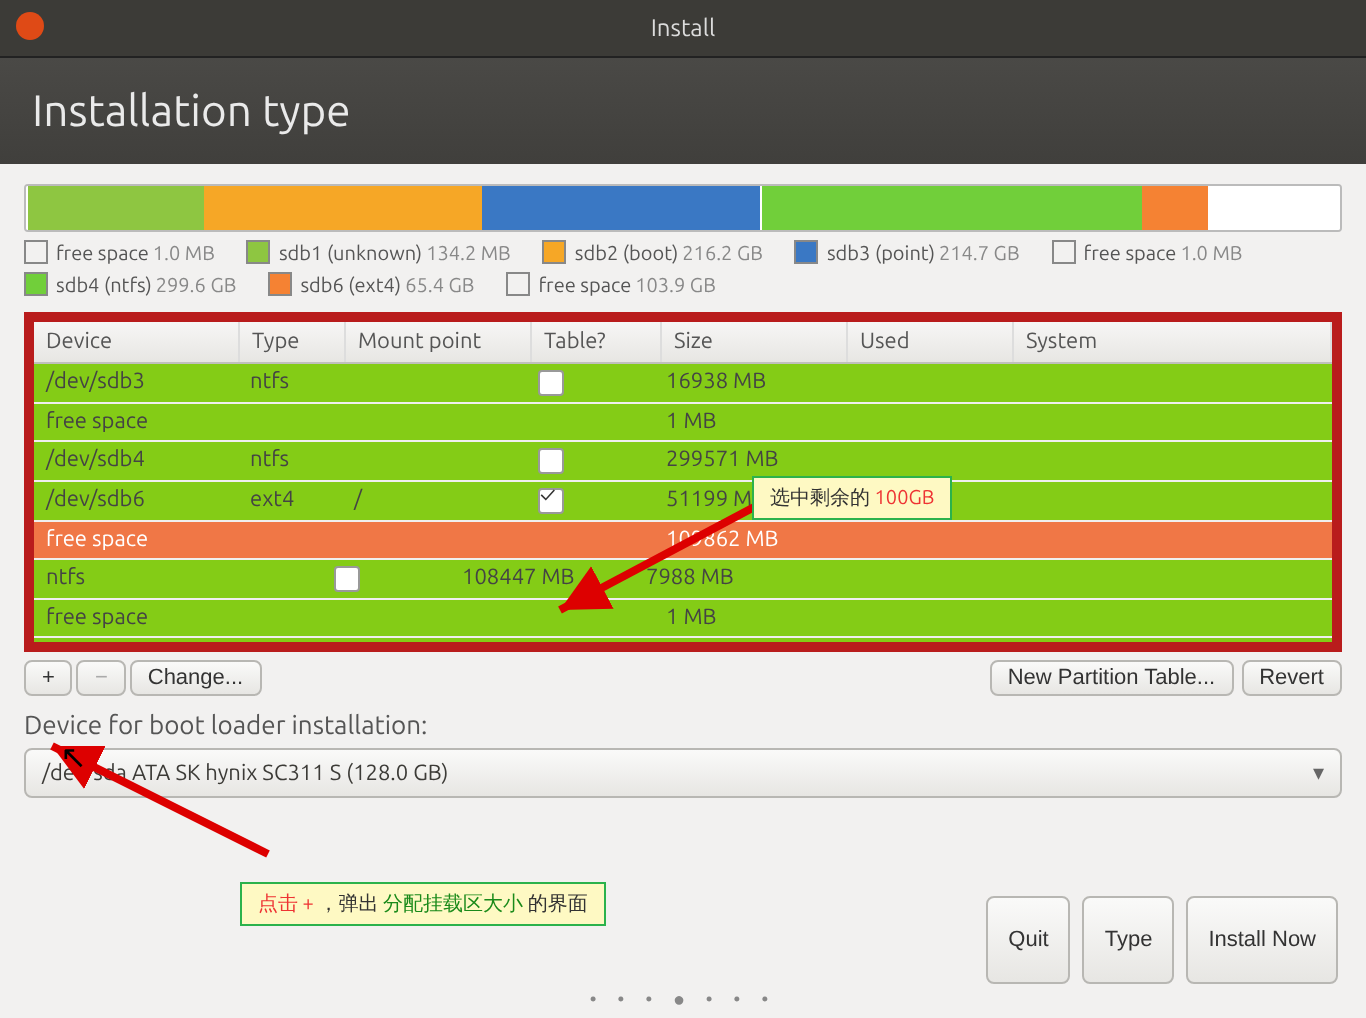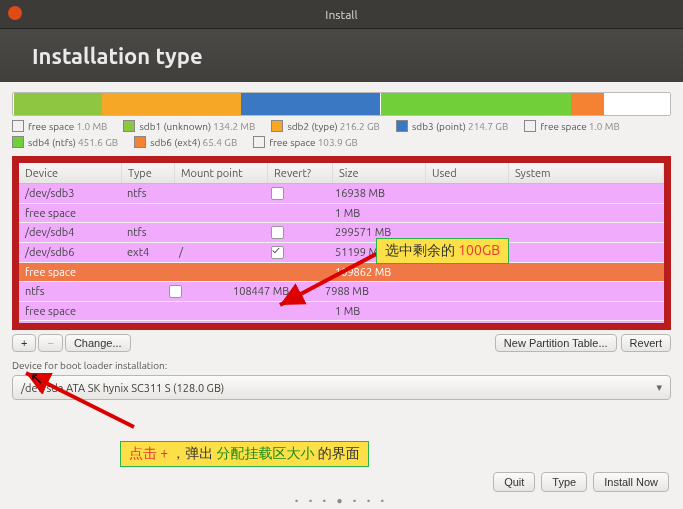--- a/index.html
+++ b/index.html
@@ -1,47 +1,47 @@
 <!DOCTYPE html>
 <html><head>
 <meta charset="utf-8">
 <style>
   html,body{margin:0;padding:0;width:683px;height:509px;font-family:Ubuntu,"Segoe UI",sans-serif;font-size:12px;background:#2c2c2c;overflow:hidden}
   .titlebar{height:28px;background:#3c3b37;color:#dcdcdc;display:flex;align-items:center;justify-content:center;font-size:12px;border-bottom:1px solid #222}
   .titlebar .circle{position:absolute;left:8px;top:6px;width:14px;height:14px;border-radius:50%;background:#df4a16}
   .window{position:relative;background:#f2f1f0;margin:0;height:481px;color:#3c3b37}
-  .header{background:linear-gradient(to bottom,#4a4946,#403f3c);color:#eaeaea;padding:14px 32px;font-size:22px;font-weight:700}
+  .header{background:linear-gradient(to bottom,#4a4946,#403f3c);color:#eaeaea;padding:14px 16px;font-size:22px;font-weight:400}
   .usage-bar{height:22px;margin:10px 12px 4px 12px;display:flex;border:1px solid #bbb;border-radius:2px;overflow:hidden}
   .seg{height:100%}
   .legend{display:flex;flex-wrap:wrap;gap:4px 16px;margin:0 12px 8px 12px;font-size:10px;color:#555}
   .legend .item{display:flex;align-items:center;gap:4px}
   .legend .sw{width:10px;height:10px;border:1px solid #888}
   .legend .sub{color:#888;margin-left:-2px}
-  .tbl-wrap{border:7px solid #b91c1c;margin:1px 12px;height:160px;overflow:hidden;background:#f0abfc}
+  .tbl-wrap{border:5px solid #b91c1c;margin:1px 12px;height:160px;overflow:hidden;background:#84cc16}
   .thead{display:flex;background:linear-gradient(to bottom,#f7f6f5,#e7e6e3);border-bottom:1px solid #c0c0bc;font-size:11px;color:#555}
   .thead div{padding:4px 6px;border-right:1px solid #ddd}
   .col-dev{width:90px}.col-type{width:40px}.col-mount{width:80px}.col-fmt{width:52px}.col-size{width:80px}.col-used{width:70px}.col-sys{flex:1}
   .row{display:flex;font-size:11px;color:#444;border-bottom:1px solid #f0efee}
   .row div{padding:3px 6px}
   .row.sel{background:#f07746;color:#fff}
   .chk{width:52px;display:flex;align-items:center;justify-content:flex-start}
   .chk .box{width:11px;height:11px;border:1px solid #999;background:#fff;border-radius:2px;position:relative}
   .chk .box.on::after{content:"✓";position:absolute;top:-3px;left:0;font-size:11px;color:#333}
   .toolbar{margin:4px 12px 8px 12px;display:flex;align-items:center;gap:2px}
-  .btn{background:linear-gradient(to bottom,#fafaf9,#e7e6e3);border:1px solid #b8b7b3;border-radius:4px;padding:3px 10px;font-size:11px;color:#333;cursor:pointer}
+  .btn{background:linear-gradient(to bottom,#fafaf9,#e7e6e3);border:1px solid #b8b7b3;border-radius:4px;padding:15px 10px;font-size:11px;color:#333;cursor:pointer}
   .btn.small{padding:2px 8px}
   .btn.disabled{color:#aaa}
   .toolbar .right{margin-left:auto;display:flex;gap:4px}
-  .bootlabel{margin:0 12px 4px 12px;font-size:10px;color:#555}
+  .bootlabel{margin:0 12px 4px 12px;font-size:13px;color:#555}
   .combo{margin:0 12px 12px 12px;background:linear-gradient(to bottom,#fafaf9,#e7e6e3);border:1px solid #b8b7b3;border-radius:4px;padding:5px 8px;font-size:11px;display:flex;align-items:center}
   .combo .arrow{margin-left:auto;color:#666}
   .footer{position:absolute;bottom:18px;right:14px;display:flex;gap:6px}
   .dots{position:absolute;bottom:4px;left:0;right:0;text-align:center;color:#888;font-size:10px;letter-spacing:4px}
   
-  .annot{position:absolute;border:1px solid #2bb24c;background:#fde047;padding:3px 8px;font-size:14px;color:#333;z-index:10}
+  .annot{position:absolute;border:1px solid #2bb24c;background:#fef9c3;padding:3px 8px;font-size:10px;color:#333;z-index:10}
   .annot .red{color:#e33}
   .annot .green{color:#1a8a1a}
   svg.arrow-svg{position:absolute;z-index:9;pointer-events:none}
 </style>
 </head>
 <body>
 
 <div class="titlebar">
   <div class="circle"></div>
   <span>Install</span>
@@ -66,56 +66,56 @@
         <span>free space</span>
         <span class="sub">1.0 MB</span>
       </div>
       <div class="item">
         <span class="sw" style="background: rgb(142, 198, 65);"></span>
         <span>sdb1 (unknown)</span>
         <span class="sub">134.2 MB</span>
       </div>
       <div class="item">
         <span class="sw" style="background: rgb(246, 167, 38);"></span>
-        <span>sdb2 (type)</span>
+        <span>sdb2 (boot)</span>
         <span class="sub">216.2 GB</span>
       </div>
       <div class="item">
         <span class="sw" style="background: rgb(58, 120, 196);"></span>
         <span>sdb3 (point)</span>
         <span class="sub">214.7 GB</span>
       </div>
       <div class="item">
         <span class="sw" style="background: transparent;"></span>
         <span>free space</span>
         <span class="sub">1.0 MB</span>
       </div>
       <div class="item">
         <span class="sw" style="background: rgb(113, 207, 58);"></span>
         <span>sdb4 (ntfs)</span>
-        <span class="sub">451.6 GB</span>
+        <span class="sub">299.6 GB</span>
       </div>
       <div class="item">
         <span class="sw" style="background: rgb(245, 130, 51);"></span>
         <span>sdb6 (ext4)</span>
         <span class="sub">65.4 GB</span>
       </div>
       <div class="item">
         <span class="sw" style="background: transparent;"></span>
         <span>free space</span>
         <span class="sub">103.9 GB</span>
       </div>
     </div>
 
   <div class="tbl-wrap">
     <div class="thead">
       <div class="col-dev">Device</div>
       <div class="col-type">Type</div>
       <div class="col-mount">Mount point</div>
-      <div class="col-fmt">Revert?</div>
+      <div class="col-fmt">Table?</div>
       <div class="col-size">Size</div>
       <div class="col-used">Used</div>
       <div class="col-sys">System</div>
     </div>
     <div id="tbody">
         <div class="row">
           <div class="col-dev">/dev/sdb3</div>
           <div class="col-type">ntfs</div>
           <div class="col-mount"></div>
           <div class="chk">

